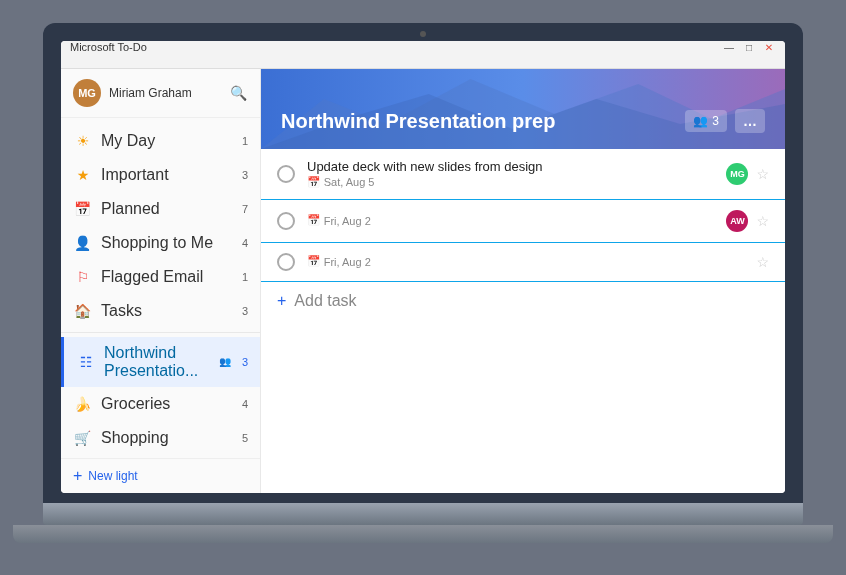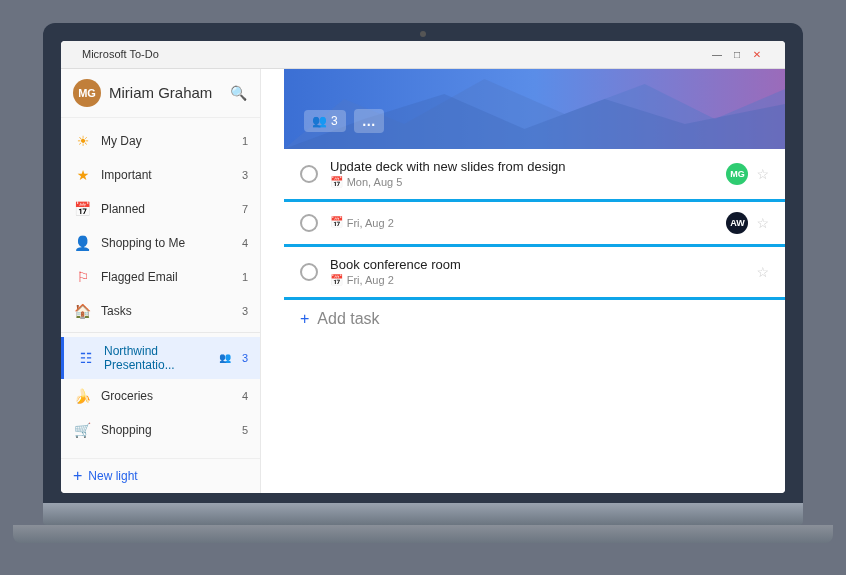--- a/index.html
+++ b/index.html
@@ -67,23 +67,22 @@
       height: 18px;
       border-radius: 0 0 8px 8px;
       margin-top: 0;
     }
 
     
     .window-chrome {
       background: #f3f3f3;
       height: 28px;
       display: flex;
-      align-items: center;
       justify-content: space-between;
-      padding: 0 21px;
+      padding: 0 9px;
       border-bottom: 1px solid #ddd;
     }
 
     .window-title {
       font-size: 11px;
       color: #333;
       font-weight: 400;
     }
 
     .window-controls {
@@ -100,21 +99,20 @@
       font-size: 10px;
       color: #555;
       cursor: pointer;
     }
 
     
     .app-layout {
       display: flex;
       flex: 1;
       overflow: hidden;
-      gap: 23px;
     }
 
     
     .sidebar {
       width: 200px;
       background: #fafafa;
       display: flex;
       flex-direction: column;
       border-right: 1px solid #e8e8e8;
       flex-shrink: 0;
@@ -141,21 +139,21 @@
       background: #c17f3a;
       display: flex;
       align-items: center;
       justify-content: center;
       color: white;
       font-size: 11px;
       font-weight: 600;
     }
 
     .user-name {
-      font-size: 15px;
+      font-size: 12px;
       color: #333;
       font-weight: 500;
       text-align: center;
     }
 
     .search-icon-btn {
       color: #555;
       cursor: pointer;
       font-size: 14px;
     }
@@ -184,21 +182,21 @@
       height: 20px;
       display: flex;
       align-items: center;
       justify-content: center;
       margin-right: 8px;
       font-size: 14px;
       flex-shrink: 0;
     }
 
     .nav-label {
-      font-size: 12px;
+      font-size: 16px;
       color: #333;
       flex: 1;
     }
 
     .nav-item.active .nav-label {
       color: #0369a1;
       font-weight: 400;
     }
 
     .nav-badge {
@@ -306,21 +304,21 @@
       flex: 1;
       overflow-y: auto;
       background: white;
       padding: 0;
     }
 
     .task-item {
       display: flex;
       align-items: center;
       padding: 10px 16px;
-      border-bottom: 3px solid #0ea5e9;
+      border-bottom: 1px solid #0ea5e9;
       cursor: pointer;
     }
 
     .task-checkbox {
       width: 18px;
       height: 18px;
       border-radius: 50%;
       border: 2px solid #aaa;
       margin-right: 12px;
       flex-shrink: 0;
@@ -382,21 +380,21 @@
       font-size: 16px;
     }
 
     .add-task-label {
       color: #888;
       font-size: 16px;
     }
 
     
     .avatar-mg { background: #2ecc71; }
-    .avatar-aw { background: #0f172a; margin-left: 38px; }
+    .avatar-aw { background: #be185d; margin-left: 38px; }
   </style>
 </head>
 <body>
 
 <div class="laptop-shell">
   <div class="laptop-screen-bezel">
     <div class="laptop-camera"></div>
     <div class="laptop-screen">
 
       <div class="window-chrome">
@@ -503,38 +501,39 @@
                     <stop offset="0%" style="stop-color:#3b6fd4;stop-opacity:1"></stop>
                     <stop offset="50%" style="stop-color:#5a8de8;stop-opacity:1"></stop>
                     <stop offset="100%" style="stop-color:#9b6bba;stop-opacity:1"></stop>
                   </linearGradient>
                 </defs>
                 <rect width="500" height="80" fill="url(#skyGrad)"></rect>
                 <polygon points="0,80 60,30 120,55 200,10 280,45 360,15 430,50 500,20 500,80" fill="rgba(80,120,200,0.4)"></polygon>
                 <polygon points="0,80 80,50 160,25 240,60 320,30 400,55 500,35 500,80" fill="rgba(60,100,180,0.3)"></polygon>
               </svg>
             </div>
+            <h1 class="header-title">Northwind Presentation prep</h1>
             <div class="header-actions">
               <button class="member-count-btn">
                 <span>👥</span>
                 <span>3</span>
               </button>
               <button class="more-btn">…</button>
             </div>
           </div>
 
           <div class="tasks-list">
 
             <div class="task-item">
               <div class="task-checkbox"></div>
               <div class="task-info">
                 <div class="task-title">Update deck with new slides from design</div>
                 <div class="task-due">
                   <span>📅</span>
-                  <span>Mon, Aug 5</span>
+                  <span>Sat, Aug 5</span>
                 </div>
               </div>
               <div class="task-actions">
                 <div class="task-avatar avatar-mg">MG</div>
                 <span class="star-btn">☆</span>
               </div>
             </div>
 
             <div class="task-item">
               <div class="task-checkbox"></div>
@@ -546,21 +545,20 @@
               </div>
               <div class="task-actions">
                 <div class="task-avatar avatar-aw">AW</div>
                 <span class="star-btn">☆</span>
               </div>
             </div>
 
             <div class="task-item">
               <div class="task-checkbox"></div>
               <div class="task-info">
-                <div class="task-title">Book conference room</div>
                 <div class="task-due">
                   <span>📅</span>
                   <span>Fri, Aug 2</span>
                 </div>
               </div>
               <div class="task-actions">
                 <span class="star-btn">☆</span>
               </div>
             </div>
 

